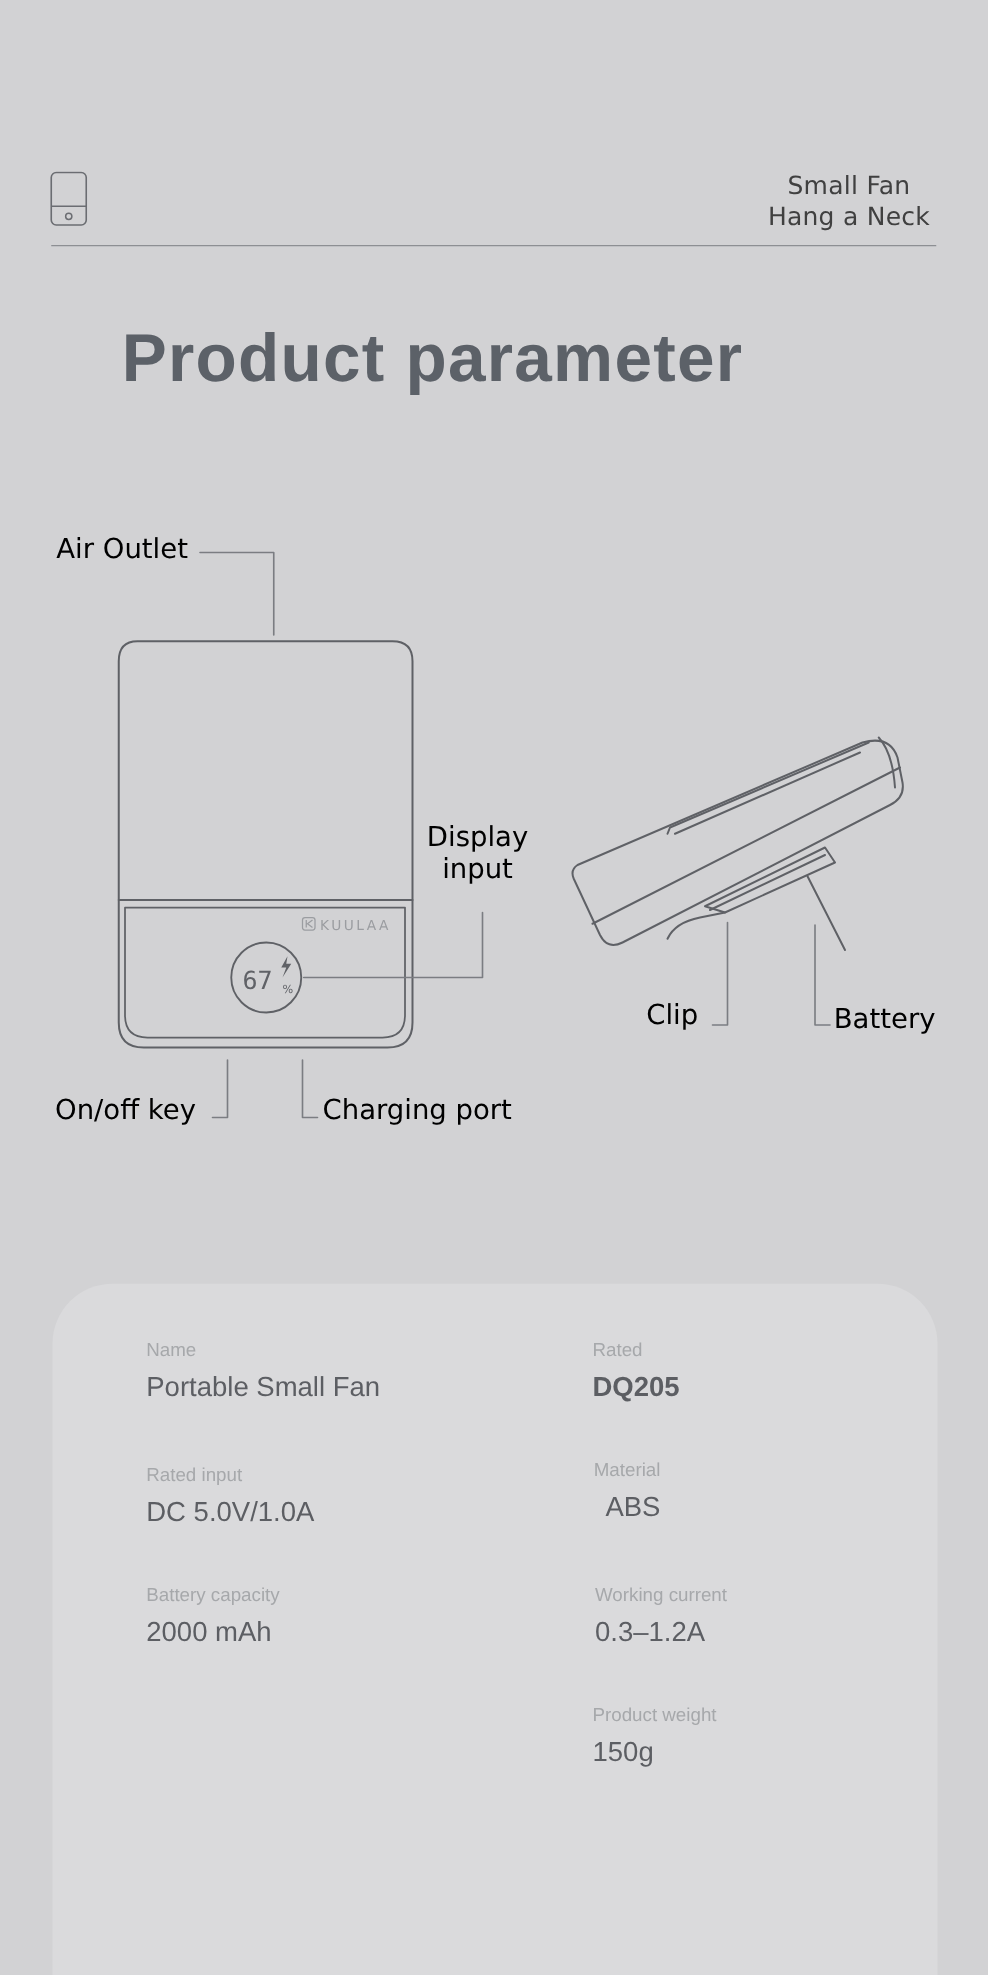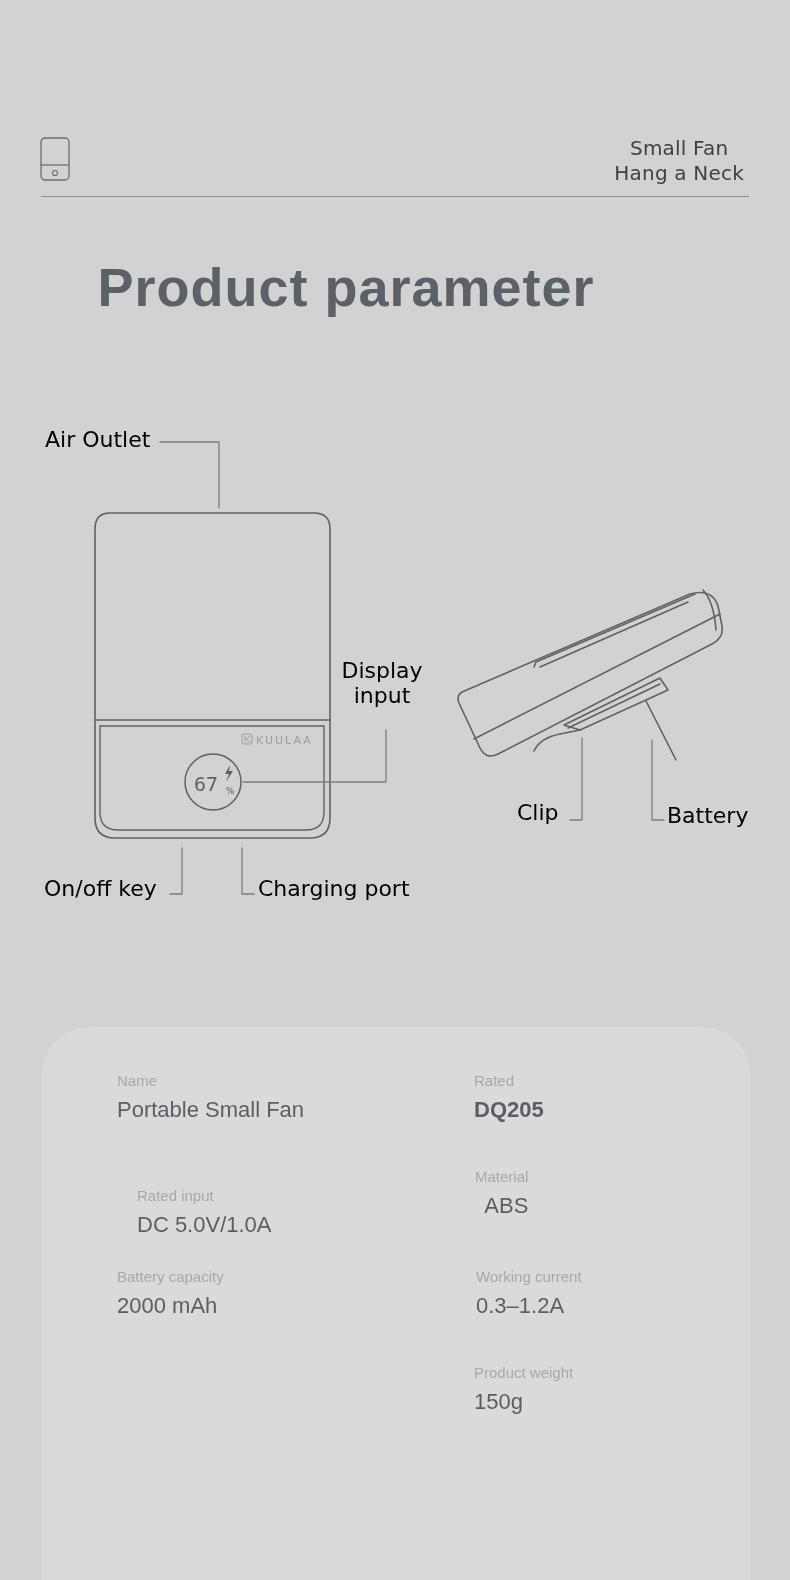--- a/index.html
+++ b/index.html
@@ -111,21 +111,21 @@
 
 <div class="card">
   <div class="spec" style="left:75px;top:40px;">
     <span class="k">Name</span>
     <span class="v">Portable Small Fan</span>
   </div>
   <div class="spec" style="left:432px;top:40px;">
     <span class="k">Rated</span>
     <span class="v bold">DQ205</span>
   </div>
-  <div class="spec" style="left:75px;top:155px;margin-left:20px;">
+  <div class="spec" style="left:75px;top:140px;">
     <span class="k">Rated input</span>
     <span class="v">DC 5.0V/1.0A</span>
   </div>
   <div class="spec" style="left:433px;top:136px;text-align:right;">
     <span class="k">Material</span>
     <span class="v">ABS</span>
   </div>
   <div class="spec" style="left:75px;top:236px;">
     <span class="k">Battery capacity</span>
     <span class="v">2000 mAh</span>

